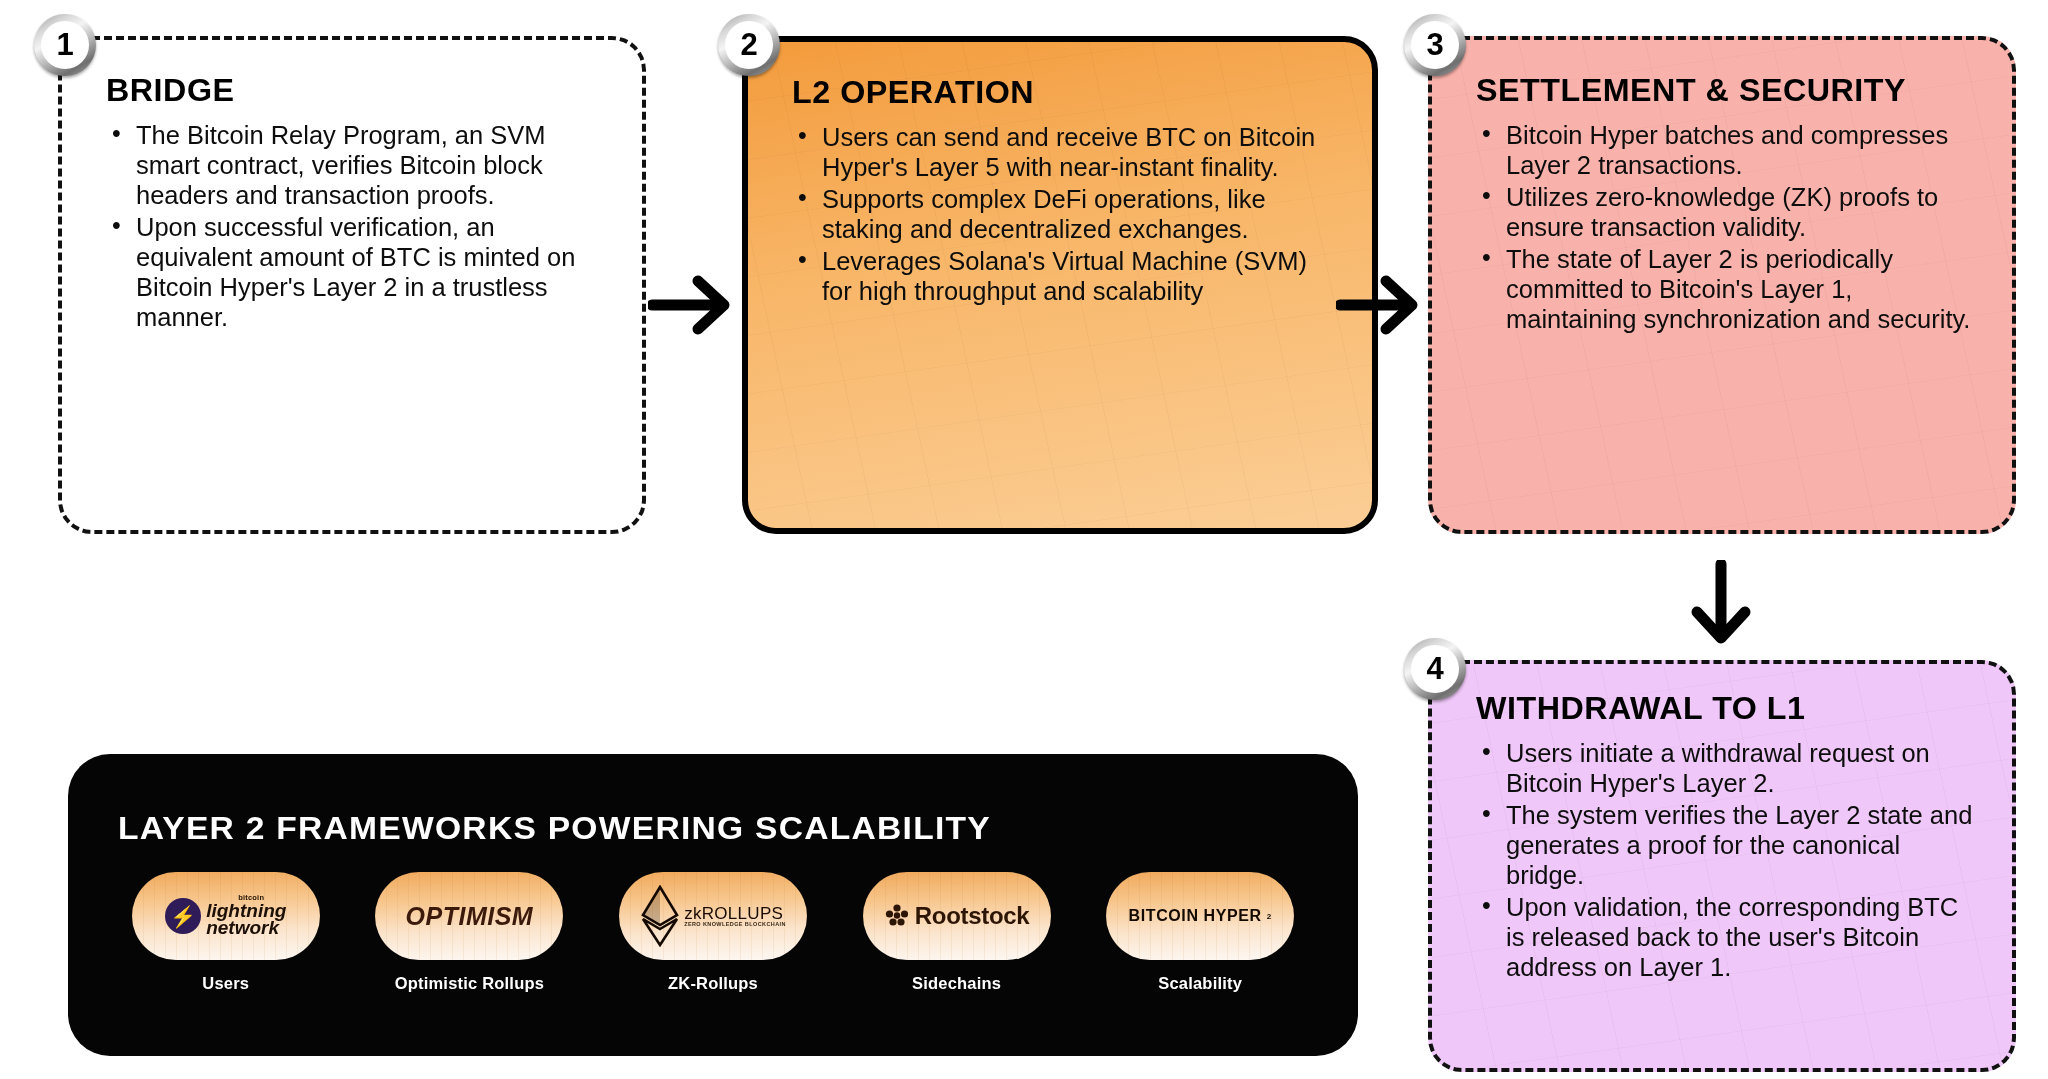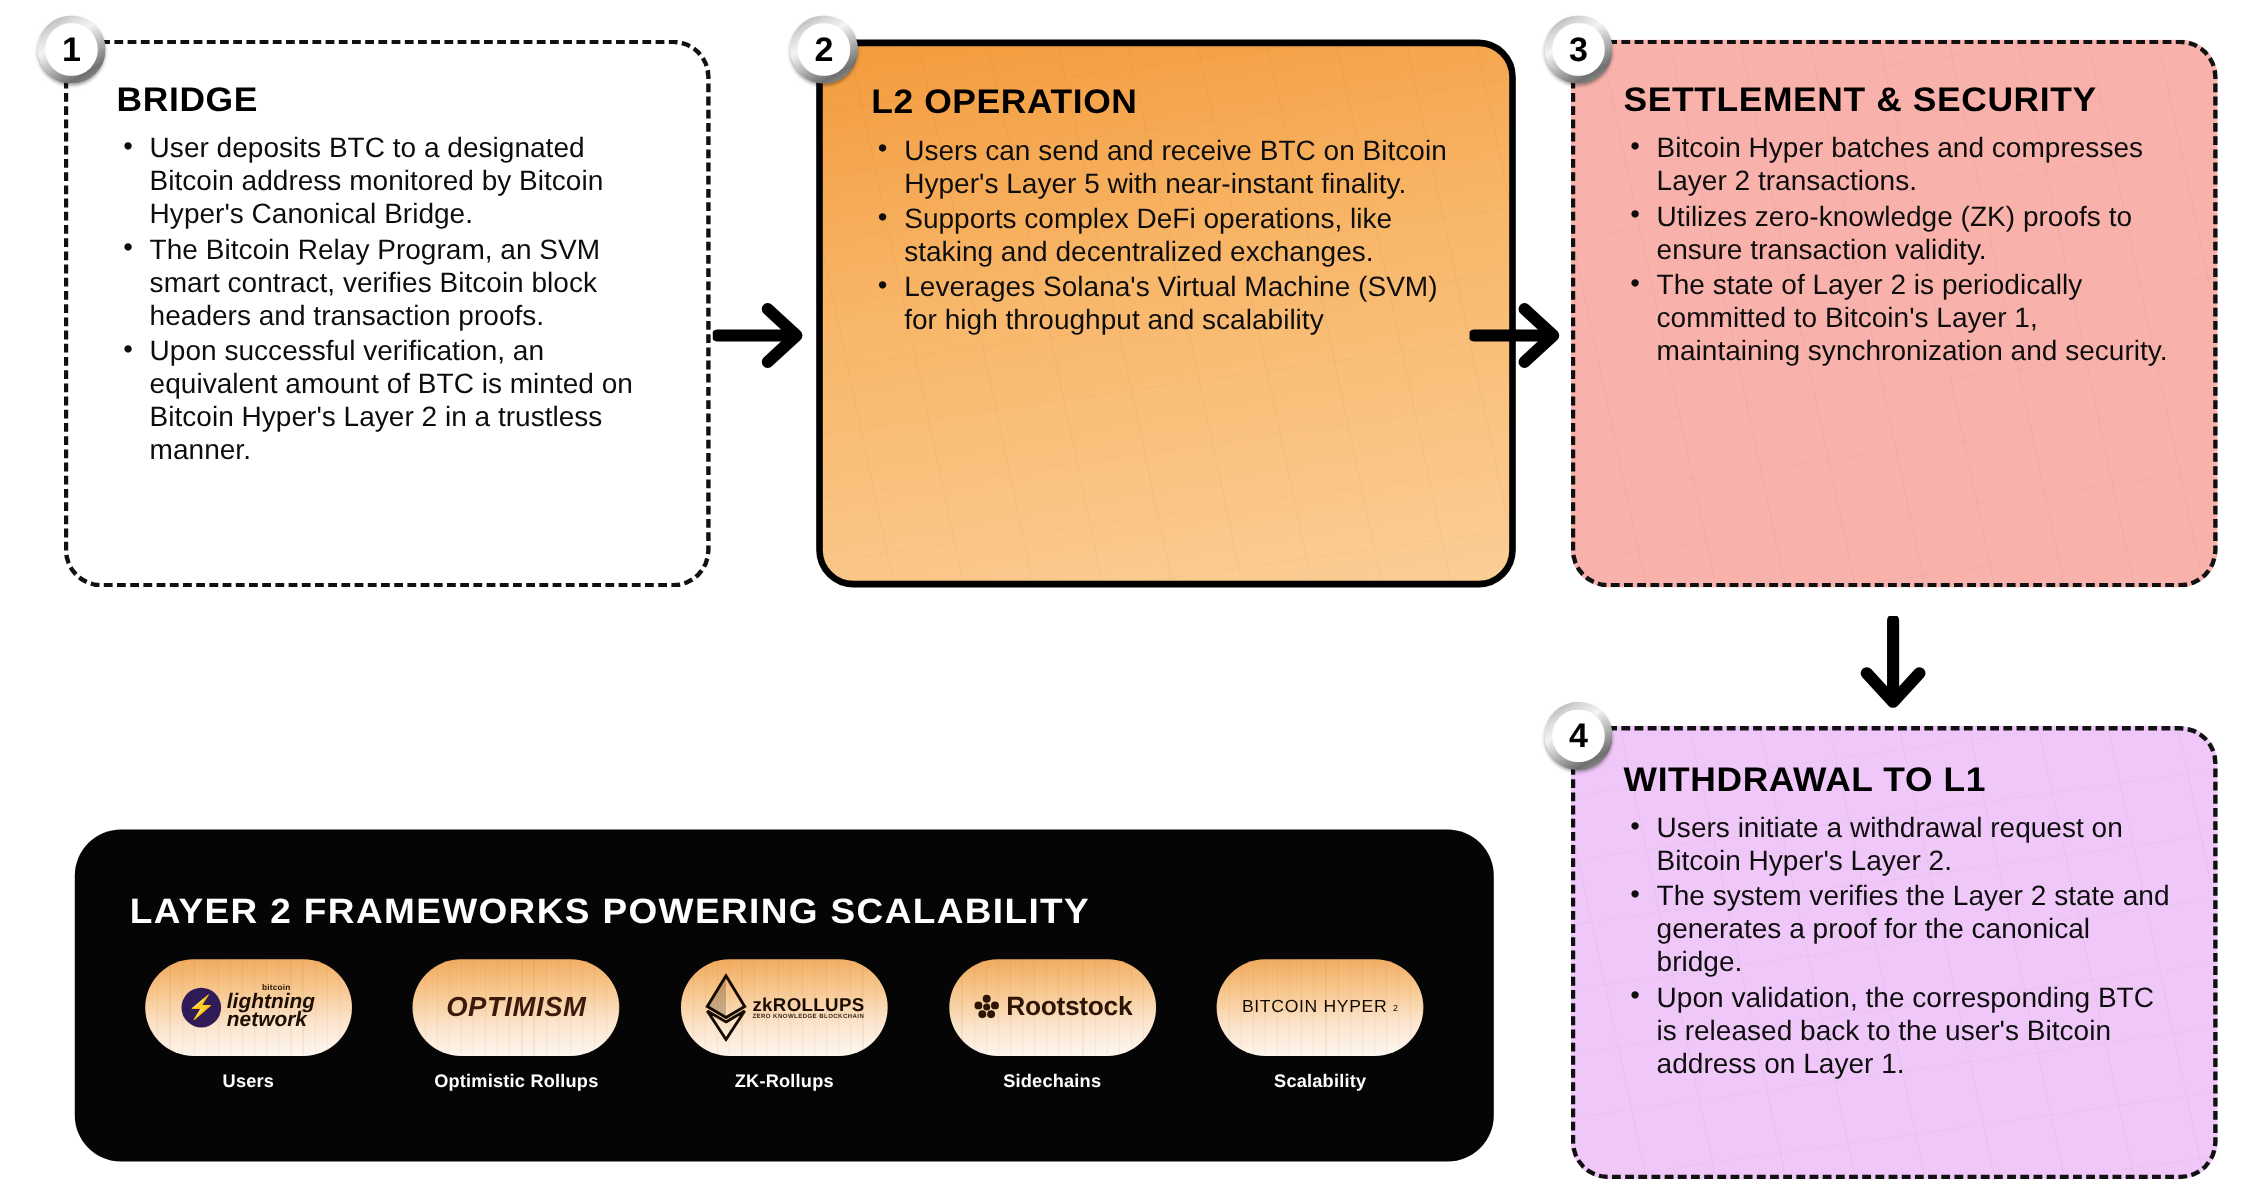--- a/index.html
+++ b/index.html
@@ -137,35 +137,34 @@
   }
   .ln-text { text-align: left; line-height: .93; }
   .ln-tiny { font-size: 7.5px; font-weight: 700; color: #231303; letter-spacing: .2px; padding-left: 32px; }
   .ln-word { font-size: 19px; font-weight: 700; font-style: italic; color: #1b0f06; }
   .opt-text {
     font-size: 25px; font-weight: 700; font-style: italic;
     color: #3b1a0b; letter-spacing: .5px;
   }
   .zk-wrap { display: flex; align-items: center; gap: 4px; }
   .zk-text { text-align: left; line-height: 1; }
-  .zk-main { font-size: 17px; font-weight: 700; color: #1a0c03; letter-spacing: .3px; }
+  .zk-main { font-size: 17px; font-weight: 400; color: #1a0c03; letter-spacing: .3px; }
   .zk-sub  { font-size: 5.5px; font-weight: 700; color: #3a2a1a; letter-spacing: .4px; }
   .rs-text { font-size: 24px; font-weight: 700; color: #2d1505; letter-spacing: -.3px; }
-  .bh-text { font-size: 16px; font-weight: 400; color: #130a02; letter-spacing: .6px; }
+  .bh-text { font-size: 16px; font-weight: 700; color: #130a02; letter-spacing: .6px; }
   .bh-text sup { font-size: 8px; }
 </style>
 </head>
 <body>
 
 <div id="root">
 
   <div class="panel dashed" id="panel-1" style="left:58px; top:36px; width:588px; height:498px;">
     <div class="panel-title">BRIDGE</div>
     <ul class="panel-list">
-      <li>User deposits BTC to a designated Bitcoin address monitored by Bitcoin Hyper's Canonical Bridge.</li>
       <li>The Bitcoin Relay Program, an SVM smart contract, verifies Bitcoin block headers and transaction proofs.</li>
       <li>Upon successful verification, an equivalent amount of BTC is minted on Bitcoin Hyper's Layer 2 in a trustless manner.</li>
     </ul>
   </div>
   <div class="badge" style="left:34px; top:14px;">1</div>
 
   <div class="arrow" style="left:648px; top:272px;">
     <svg width="90" height="66" viewBox="0 0 90 66">
       <line x1="4" y1="33" x2="72" y2="33" stroke="#000" stroke-width="11" stroke-linecap="round"></line>
       <polyline points="50,9 76,33 50,57" fill="none" stroke="#000" stroke-width="11" stroke-linecap="round" stroke-linejoin="round"></polyline>

